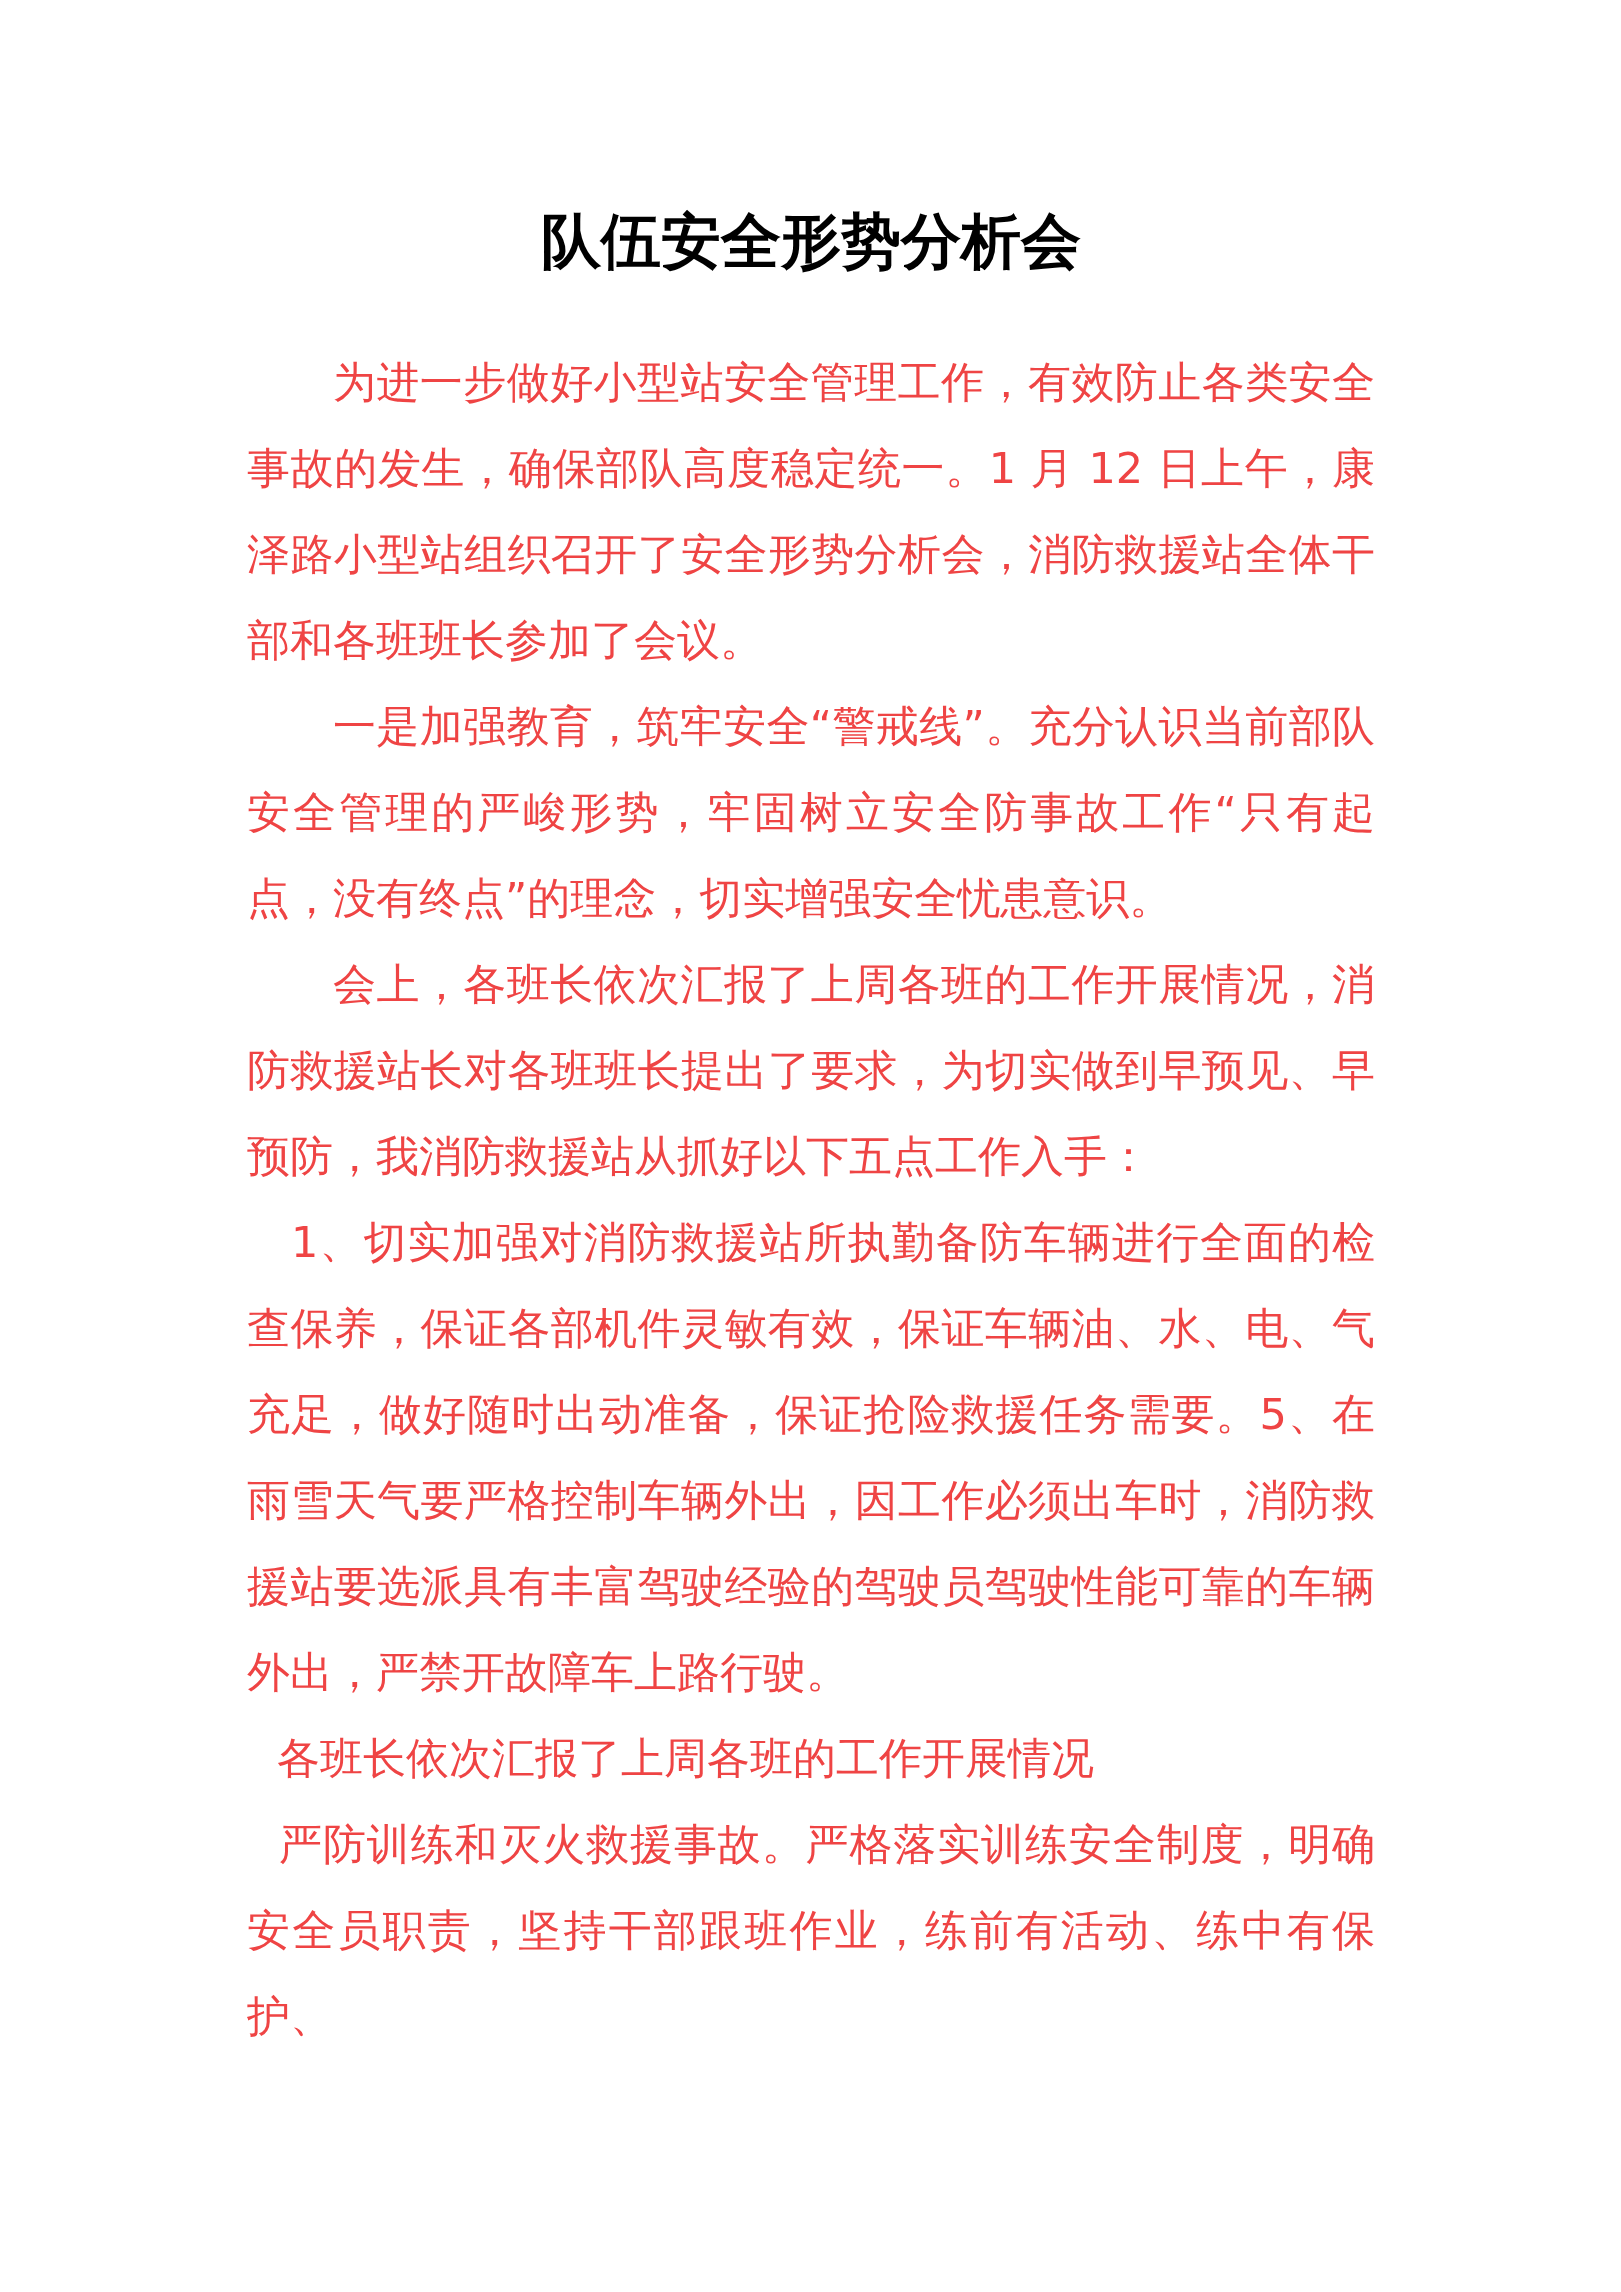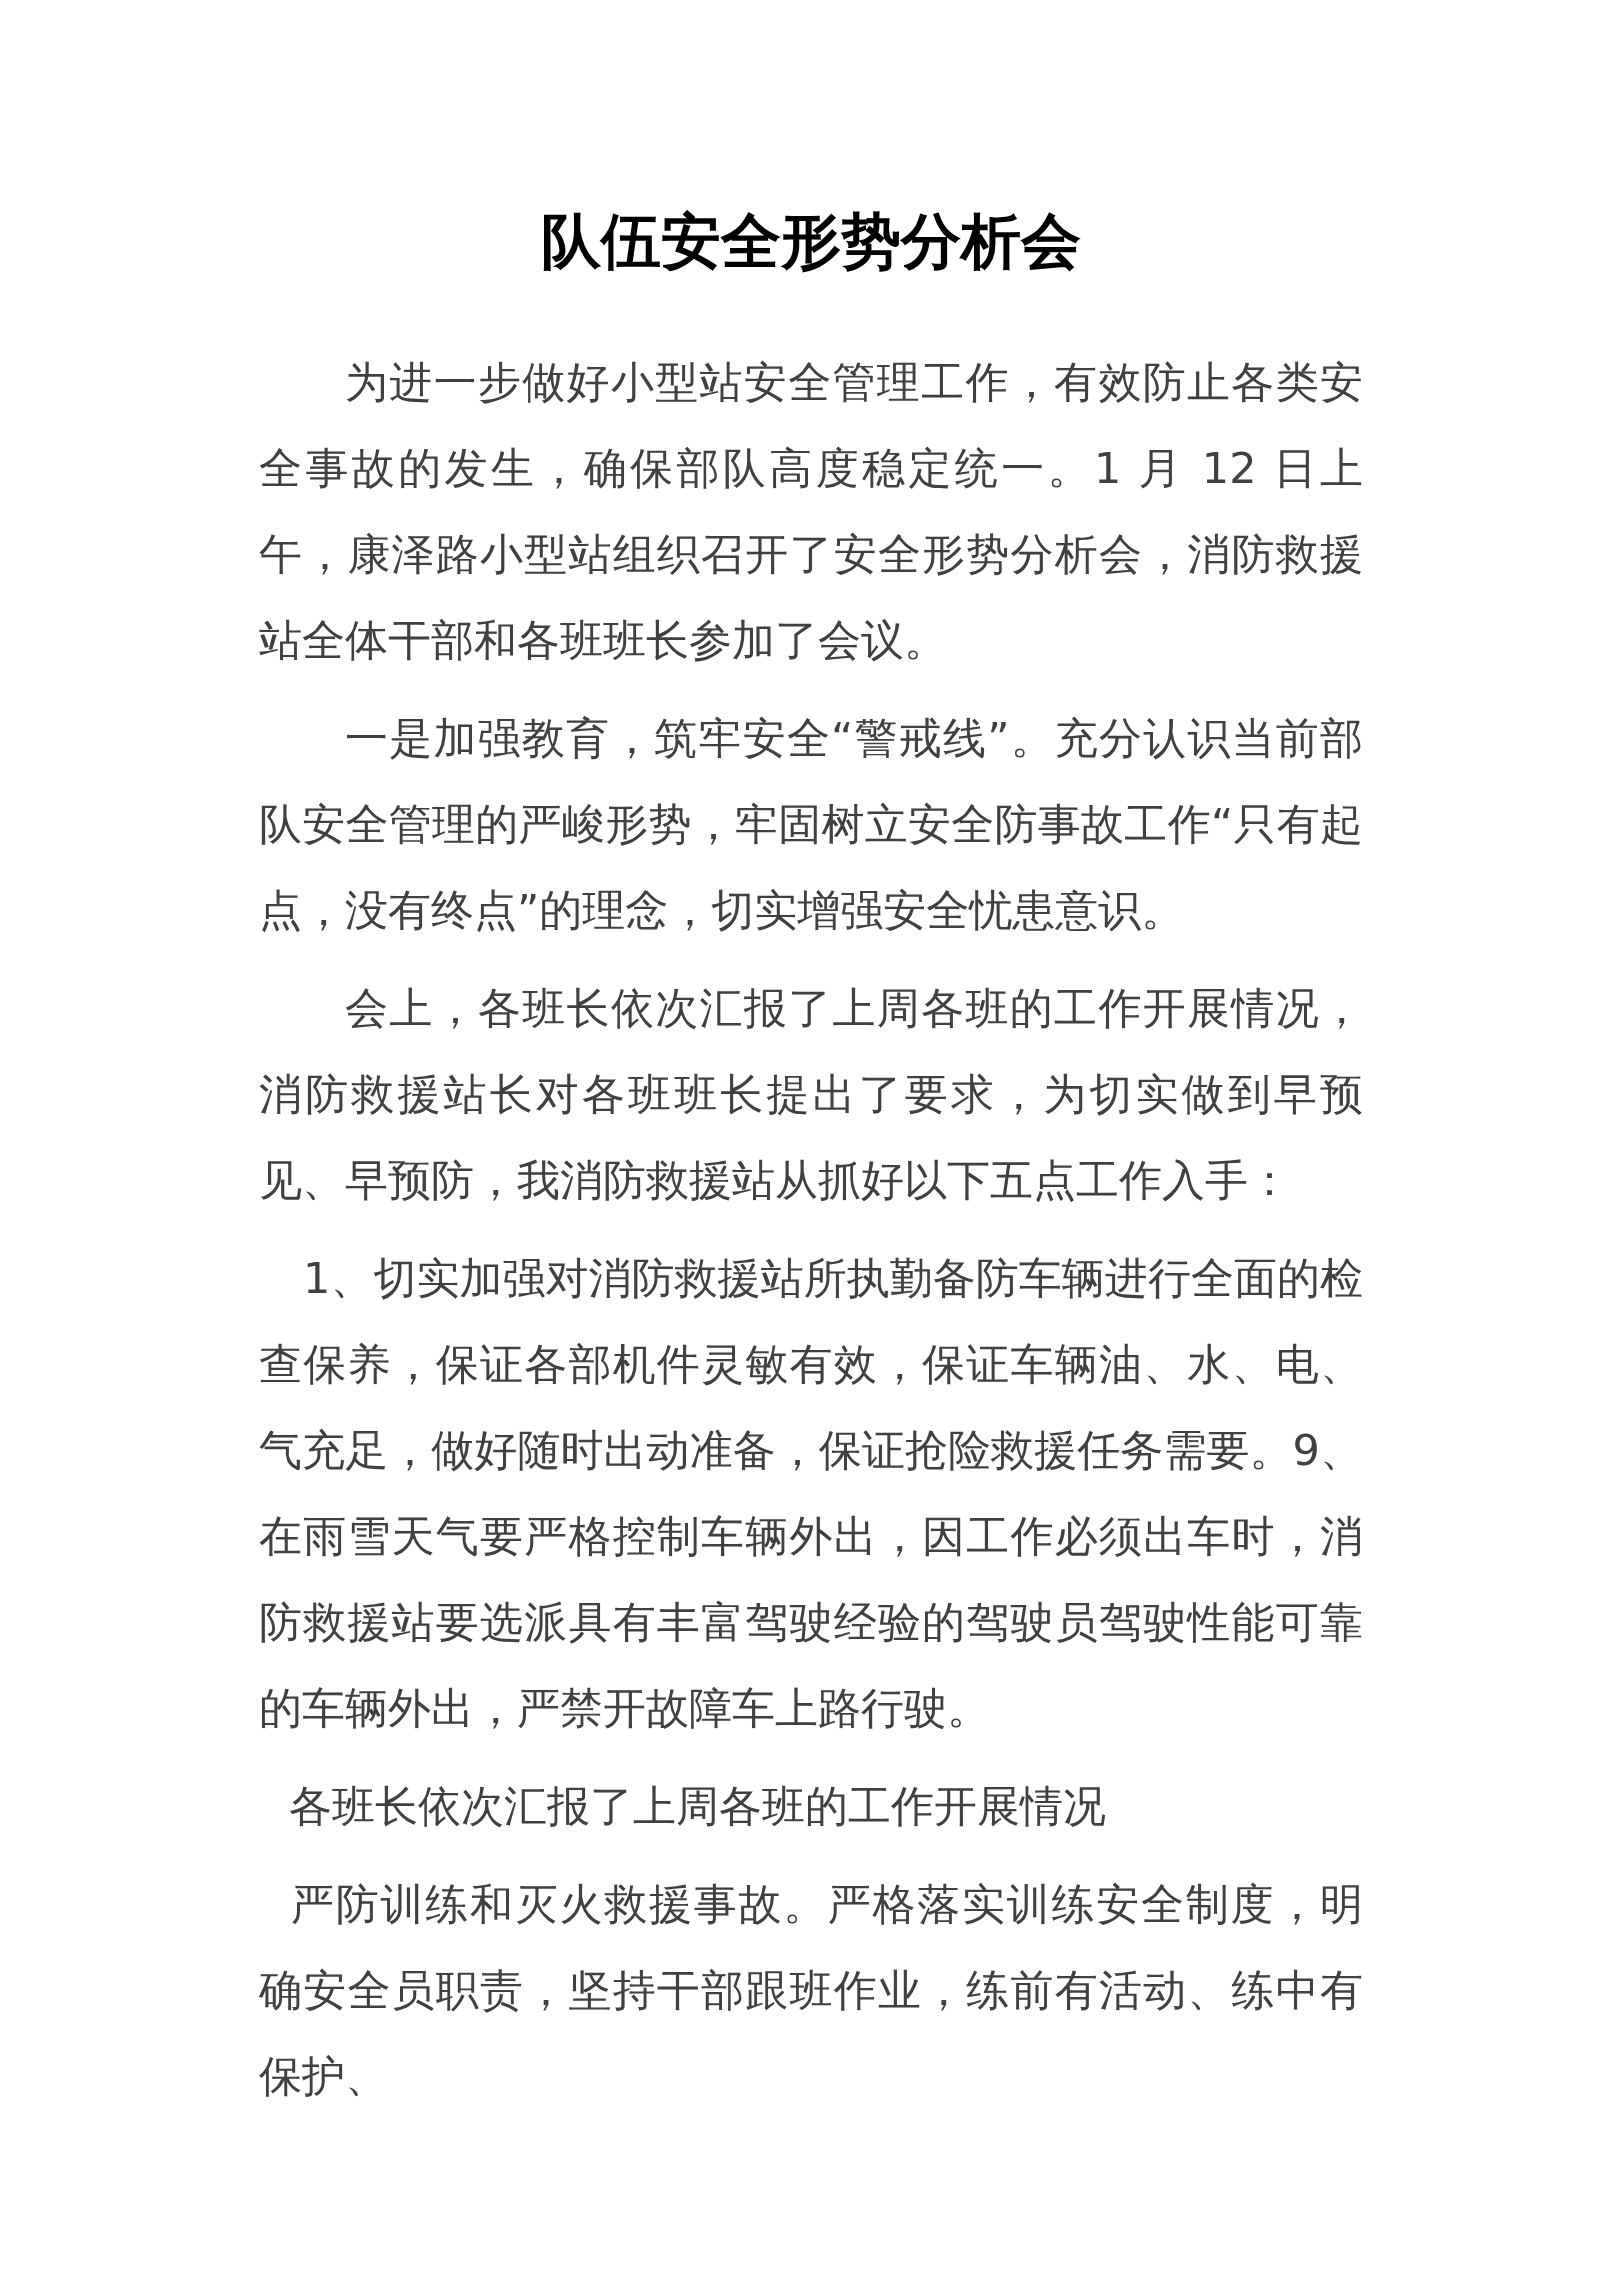--- a/index.html
+++ b/index.html
@@ -25,27 +25,27 @@
     margin: 0 0 50px 0;
     font-family: "Liberation Serif", "DejaVu Serif", serif;
     font-weight: bold;
     font-size: 60px;
     line-height: 93px;
     text-align: center;
     color: #000000;
     white-space: nowrap;
   }
   .body-par {
-    margin: 12px;
+    margin: 0;
     font-family: "DejaVu Sans", "Liberation Sans", sans-serif;
     font-size: 43px;
     line-height: 86px;
     text-align: justify;
     text-justify: inter-ideograph;
-    color: #404040;
+    color: #ef4444;
     word-break: break-all;
     overflow-wrap: break-word;
   }
   .ind-2char  { text-indent: 86px; }
   .ind-1char  { text-indent: 44px; }
   .ind-sm-a   { text-indent: 30px; }
   .ind-sm-b   { text-indent: 32px; }
 </style>
 </head>
 <body>
@@ -54,20 +54,20 @@
   <div class="content">
     <h1 class="doc-title">队伍安全形势分析会</h1>
 
     <p class="body-par ind-2char">为进一步做好小型站安全管理工作，有效防止各类安全事故的发生，确保部队高度稳定统一。1 月 12 日上午，康泽路小型站组织召开了安全形势分析会，消防救援站全体干部和各班班长参加了会议。</p>
 
     <p class="body-par ind-2char">一是加强教育，筑牢安全“警戒线”。充分认识当前部队安全管理的严峻形势，牢固树立安全防事故工作“只有起点，没有终点”的理念，切实增强安全忧患意识。</p>
 
     <p class="body-par ind-2char">会上，各班长依次汇报了上周各班的工作开展情况，消防救援站长对各班班长提出了要求，为切实做到早预见、早预防，我消防救援站从抓好以下五点工作入手：</p>
 
 
-    <p class="body-par ind-1char">1、切实加强对消防救援站所执勤备防车辆进行全面的检查保养，保证各部机件灵敏有效，保证车辆油、水、电、气充足，做好随时出动准备，保证抢险救援任务需要。9、在雨雪天气要严格控制车辆外出，因工作必须出车时，消防救援站要选派具有丰富驾驶经验的驾驶员驾驶性能可靠的车辆外出，严禁开故障车上路行驶。</p>
+    <p class="body-par ind-1char">1、切实加强对消防救援站所执勤备防车辆进行全面的检查保养，保证各部机件灵敏有效，保证车辆油、水、电、气充足，做好随时出动准备，保证抢险救援任务需要。5、在雨雪天气要严格控制车辆外出，因工作必须出车时，消防救援站要选派具有丰富驾驶经验的驾驶员驾驶性能可靠的车辆外出，严禁开故障车上路行驶。</p>
 
     <p class="body-par ind-sm-a">各班长依次汇报了上周各班的工作开展情况</p>
 
     <p class="body-par ind-sm-b">严防训练和灭火救援事故。严格落实训练安全制度，明确安全员职责，坚持干部跟班作业，练前有活动、练中有保护、</p>
   </div>
 </div>
 
 
 </body></html>

